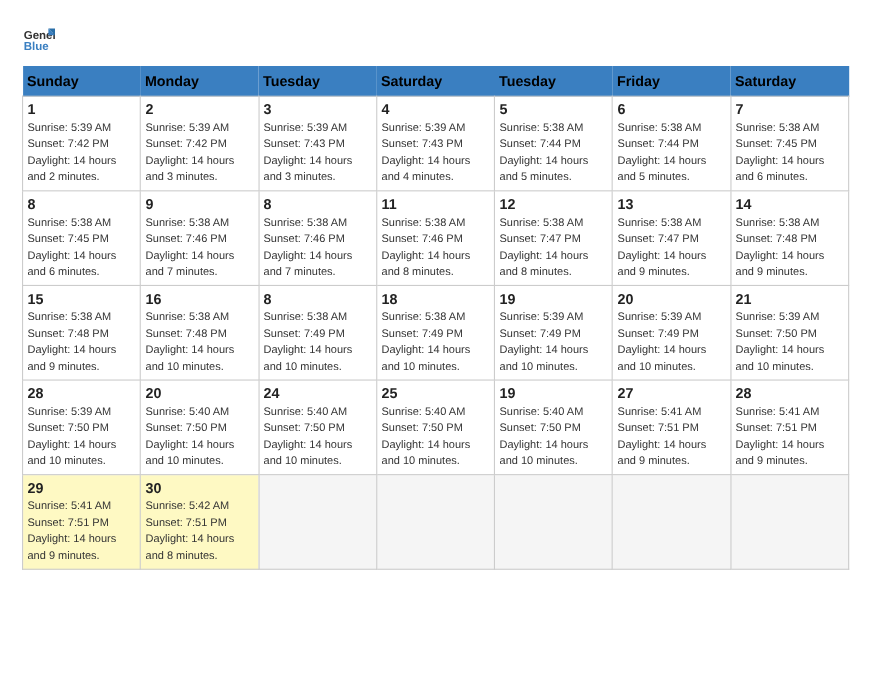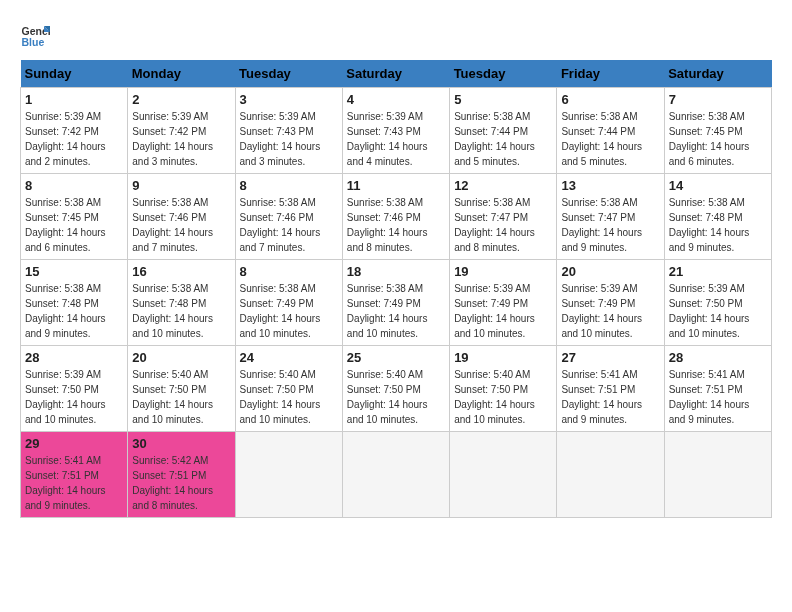--- a/index.html
+++ b/index.html
@@ -64,21 +64,21 @@
     }
     .calendar td {
       border: 1px solid #ccc;
       vertical-align: top;
       padding: 4px;
       width: calc(100% / 7);
       min-height: 80px;
       background: #fff;
     }
     .calendar tr:last-child td {
-      background: #ec4899;
+      background: #fef9c3;
     }
     .day-number {
       font-size: 13px;
       font-weight: bold;
       color: #222;
       display: block;
       margin-bottom: 2px;
     }
     .day-info {
       font-size: 10px;

